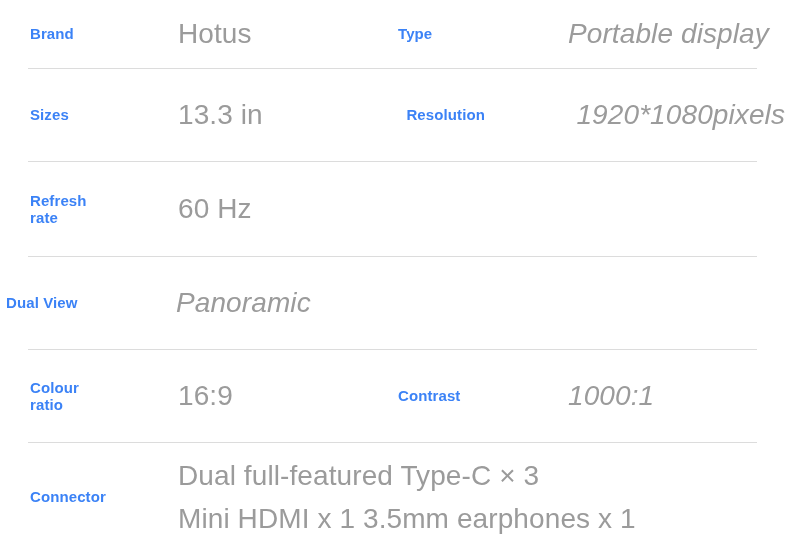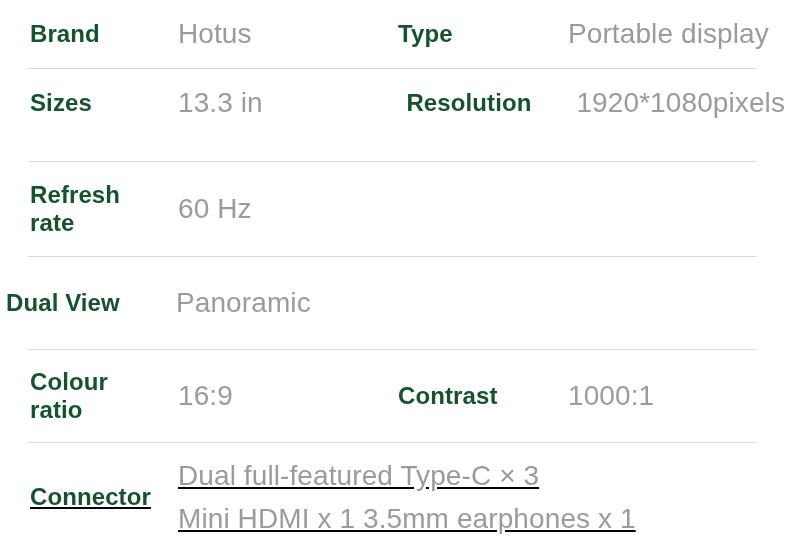--- a/index.html
+++ b/index.html
@@ -35,23 +35,23 @@
 
   .spec-cell {
     display: flex;
     align-items: center;
     box-sizing: border-box;
   }
   .spec-cell.left-col  { width: 392px; }
   .spec-cell.right-col { width: 393px; }
 
   .spec-label {
-    font-size: 24px;
+    font-size: 15px;
     font-weight: bold;
-    color: #14532d;
+    color: #3b82f6;
     line-height: 1.15;
     white-space: pre-line;
     letter-spacing: 0.1px;
   }
   .spec-label.centered { text-align: left; }
   .spec-label.left     { text-align: left; }
 
   .spec-value {
     font-size: 28px;
     font-weight: normal;
@@ -70,26 +70,26 @@
     margin-left: 18px;
   }
 
   
   .right-col .spec-label {
     margin-left: 6px;
     width: 155px;
   }
   .right-col .spec-value {
     margin-left: 15px;
+    font-style: italic;
   }
 
   
   .spec-row.full .spec-cell.full-col {
     width: 785px;
-    text-decoration: underline;
   }
   .full-col .spec-label {
     margin-left: 30px;
     width: 130px;
   }
   .full-col .spec-value {
     margin-left: 18px;
     line-height: 1.55;
   }
 
@@ -110,21 +110,21 @@
       <span class="spec-label left">Brand</span>
       <span class="spec-value">Hotus</span>
     </div>
     <div class="spec-cell right-col">
       <span class="spec-label left">Type</span>
       <span class="spec-value">Portable display</span>
     </div>
   </div>
   <div class="divider" style="top:68px; left:28px; width:729px;"></div>
 
-  <div class="spec-row" style="top:57px; height:92px;gap:24px;">
+  <div class="spec-row" style="top:69px; height:92px;gap:24px;">
     <div class="spec-cell left-col">
       <span class="spec-label left">Sizes</span>
       <span class="spec-value">13.3 in</span>
     </div>
     <div class="spec-cell right-col">
       <span class="spec-label left">Resolution</span>
       <span class="spec-value">1920*1080pixels</span>
     </div>
   </div>
   <div class="divider" style="top:161px; left:28px; width:729px;"></div>

